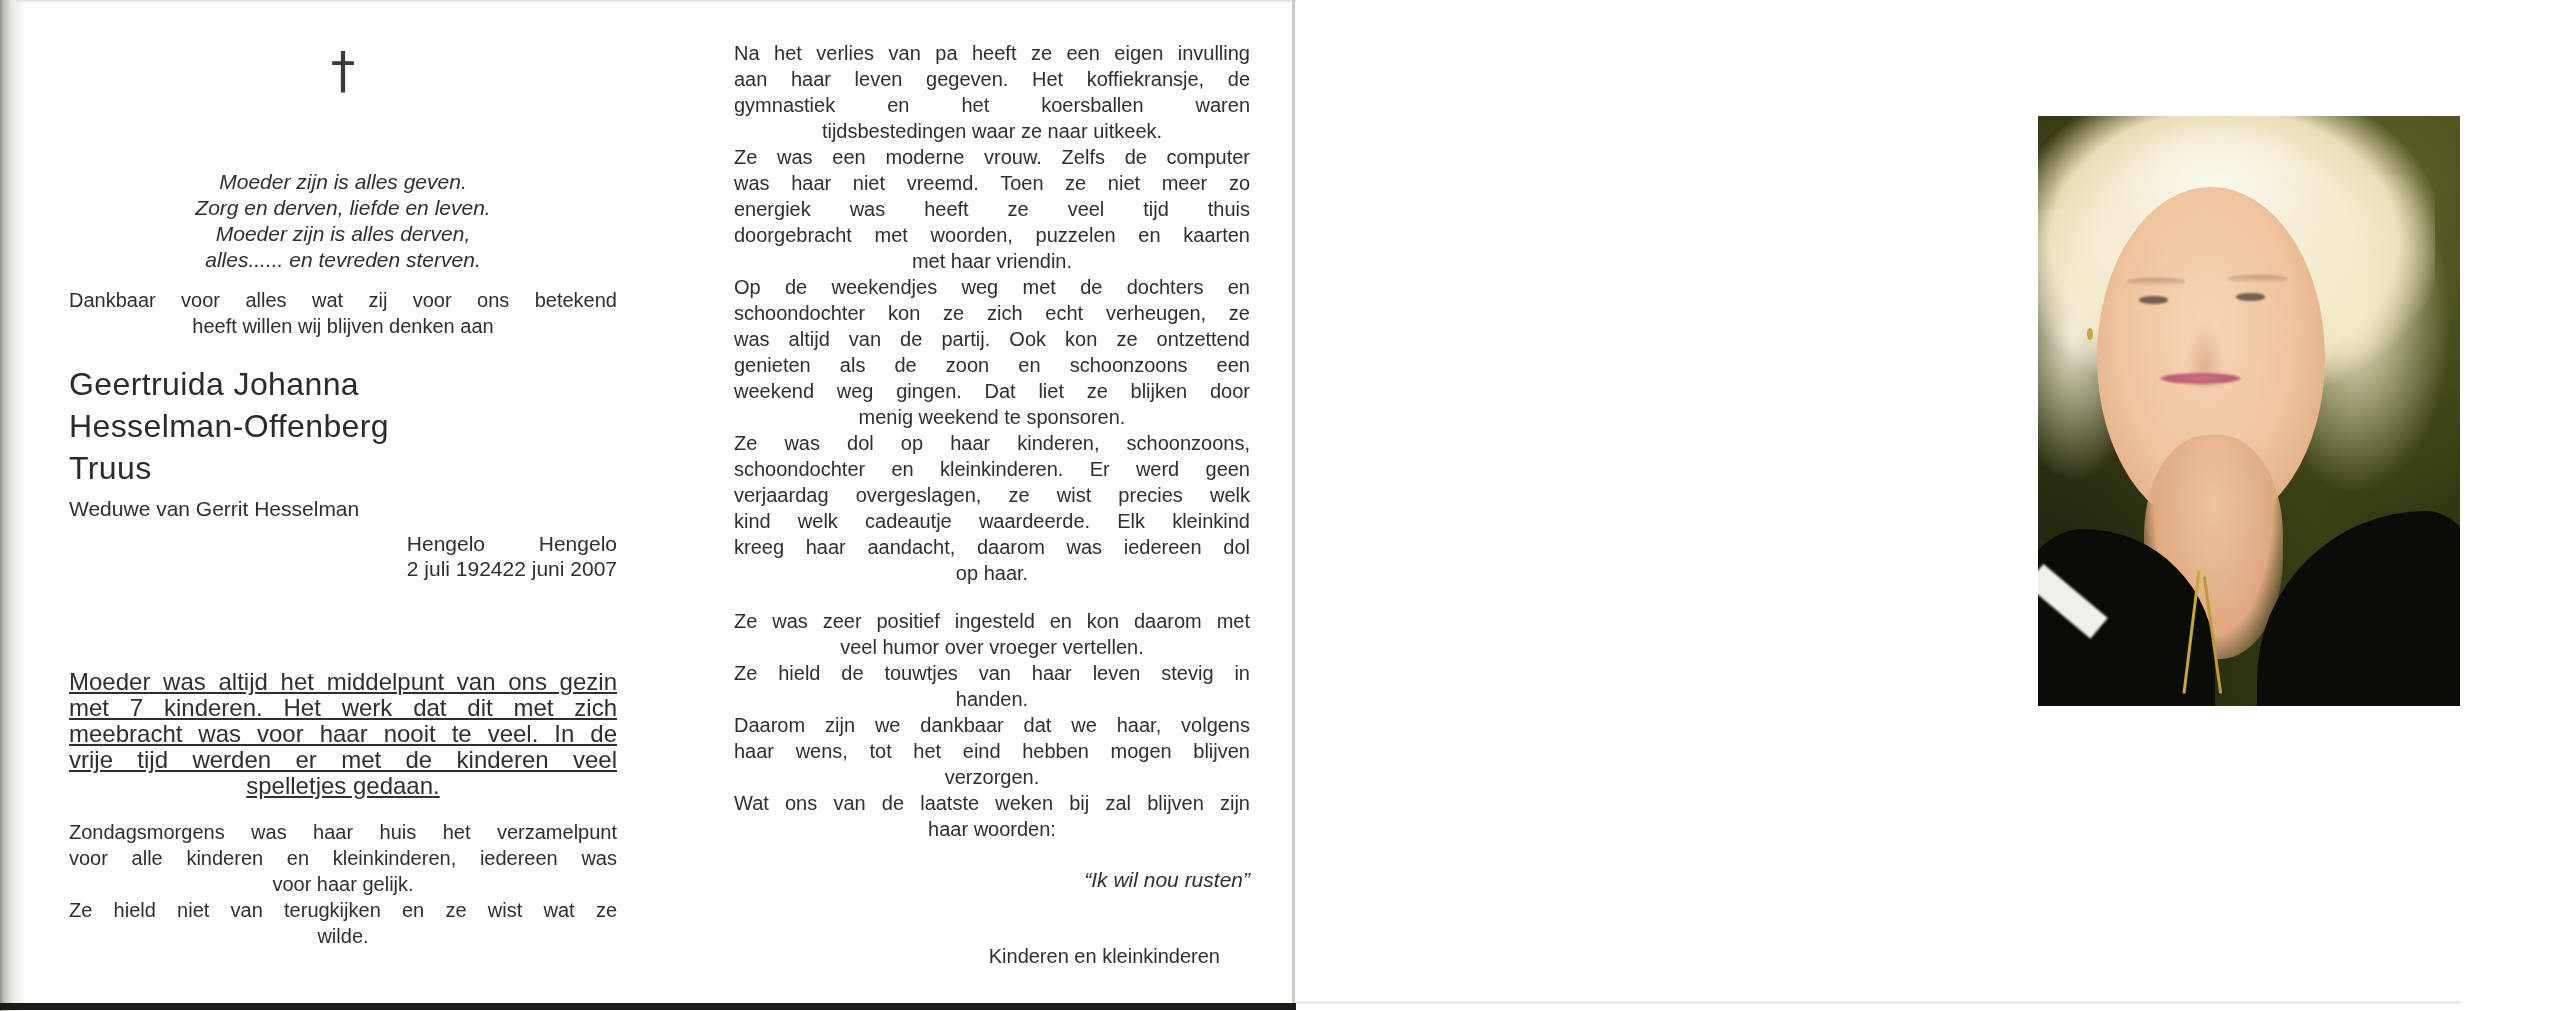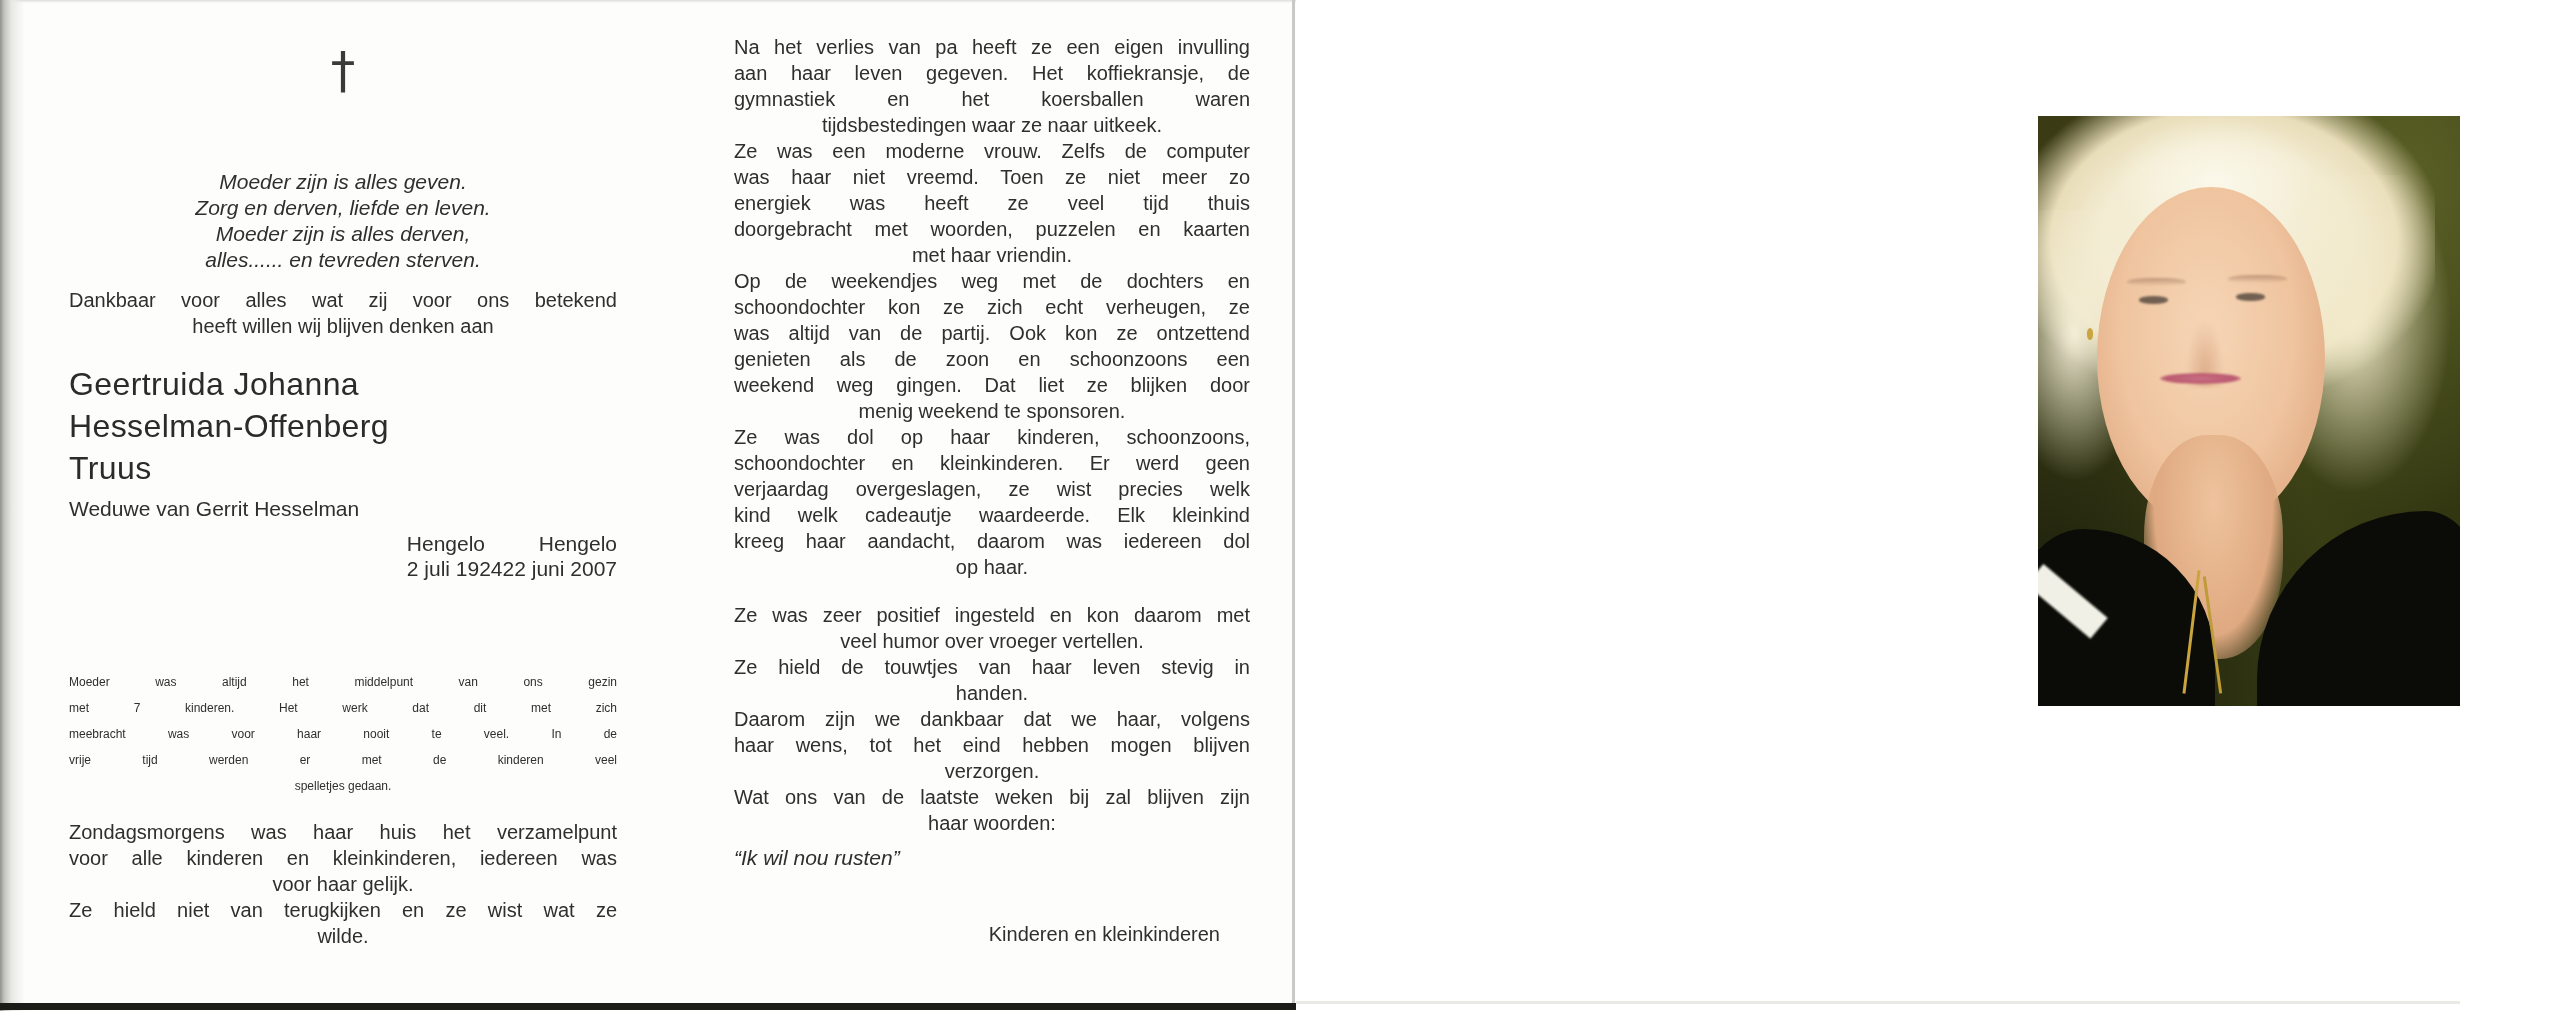--- a/index.html
+++ b/index.html
@@ -25,28 +25,28 @@
            font-size:49px; line-height:49px; color:#3a3a38; font-family:"DejaVu Sans",sans-serif; }
   .poem  { position:absolute; top:125px; left:0; width:100%;
            font-style:italic; font-size:21px; line-height:26px; text-align:center;margin-top:44px; }
   .intro { position:absolute; top:287px; left:0; width:100%; font-size:20px; line-height:26px; }
   .names { position:absolute; top:363px; left:0; width:100%; text-align:left; }
   .name-line { font-size:32px; line-height:42px; letter-spacing:0.4px; color:#2b2b29; }
   .widow { margin-top:6.7px; font-size:21px; line-height:25px; }
   .dates { position:absolute; top:531px; left:0; width:100%; display:flex;
            justify-content:flex-end; font-size:21px; line-height:25px; }
   .dates .rightal { text-align:right; }
-  .p-left-1 { position:absolute; top:669px; left:0; width:100%; font-size:12px; line-height:26px; }
+  .p-left-1 { position:absolute; top:669px; left:0; width:100%; font-size:24px; line-height:26px;text-decoration:underline; }
   .p-left-2 { position:absolute; top:819px; left:0; width:100%; font-size:20px; line-height:26px; }
 
   
-  .col-right { position:absolute; left:734px; top:34px; width:516px;
+  .col-right { position:absolute; left:734px; top:40px; width:516px;
                font-size:20px; line-height:26px; }
   .gap { height:22px; }
-  .quote { font-style:italic; font-size:21px; text-align:left; margin-top:9px; line-height:26px; }
+  .quote { font-style:italic; font-size:21px; text-align:right; margin-top:25px; line-height:26px; }
   .signature { text-align:right; padding-right:30px; margin-top:50px; }
 
   
   .jl { text-align:justify; text-align-last:justify; }
   .ll { text-align:center; }
 
   
   .photo { position:absolute; left:2038px; top:116px; width:422px; height:590px; overflow:hidden;
            background:
              radial-gradient(ellipse at 88% 12%, #5a5f26 0%, rgba(90,95,38,0) 45%),

